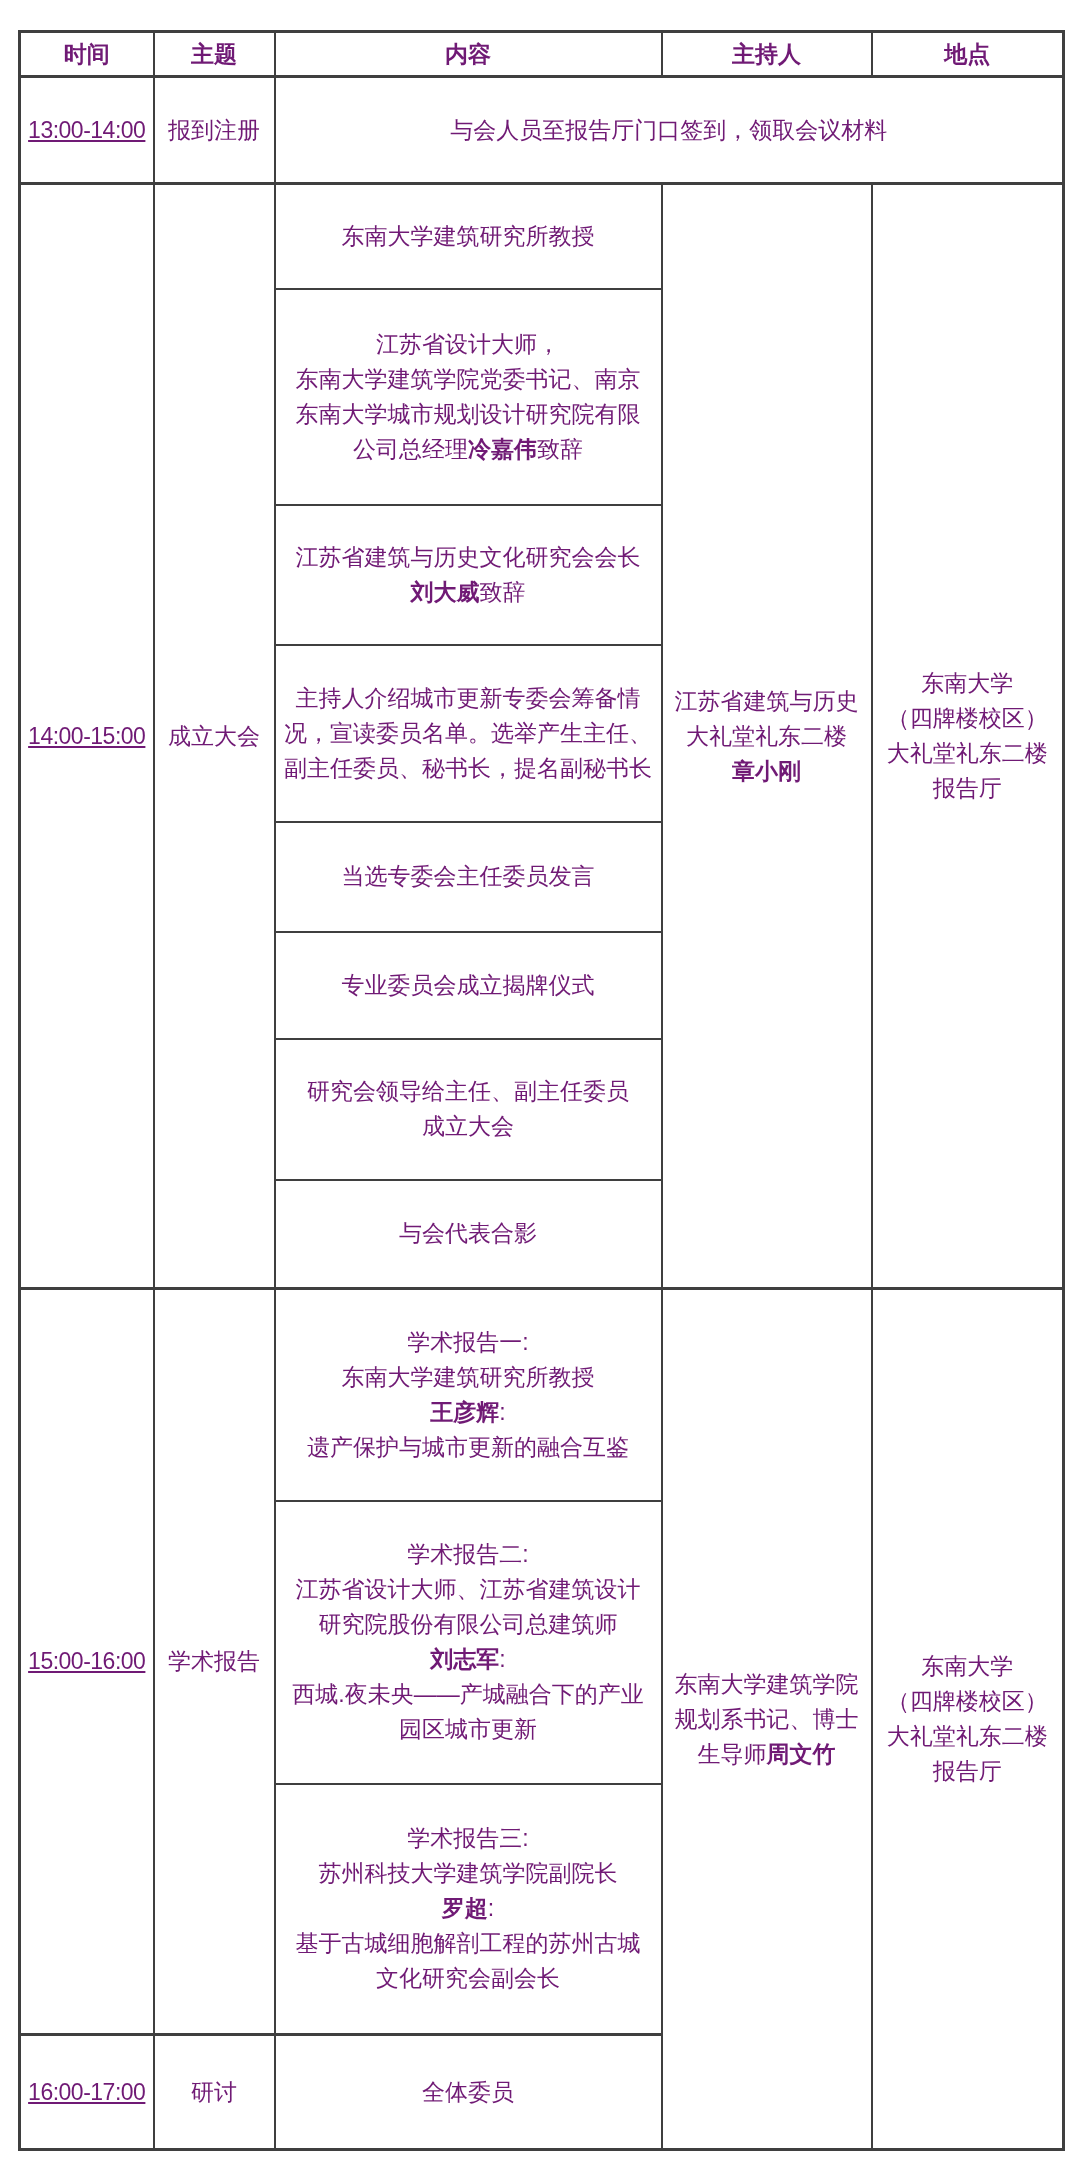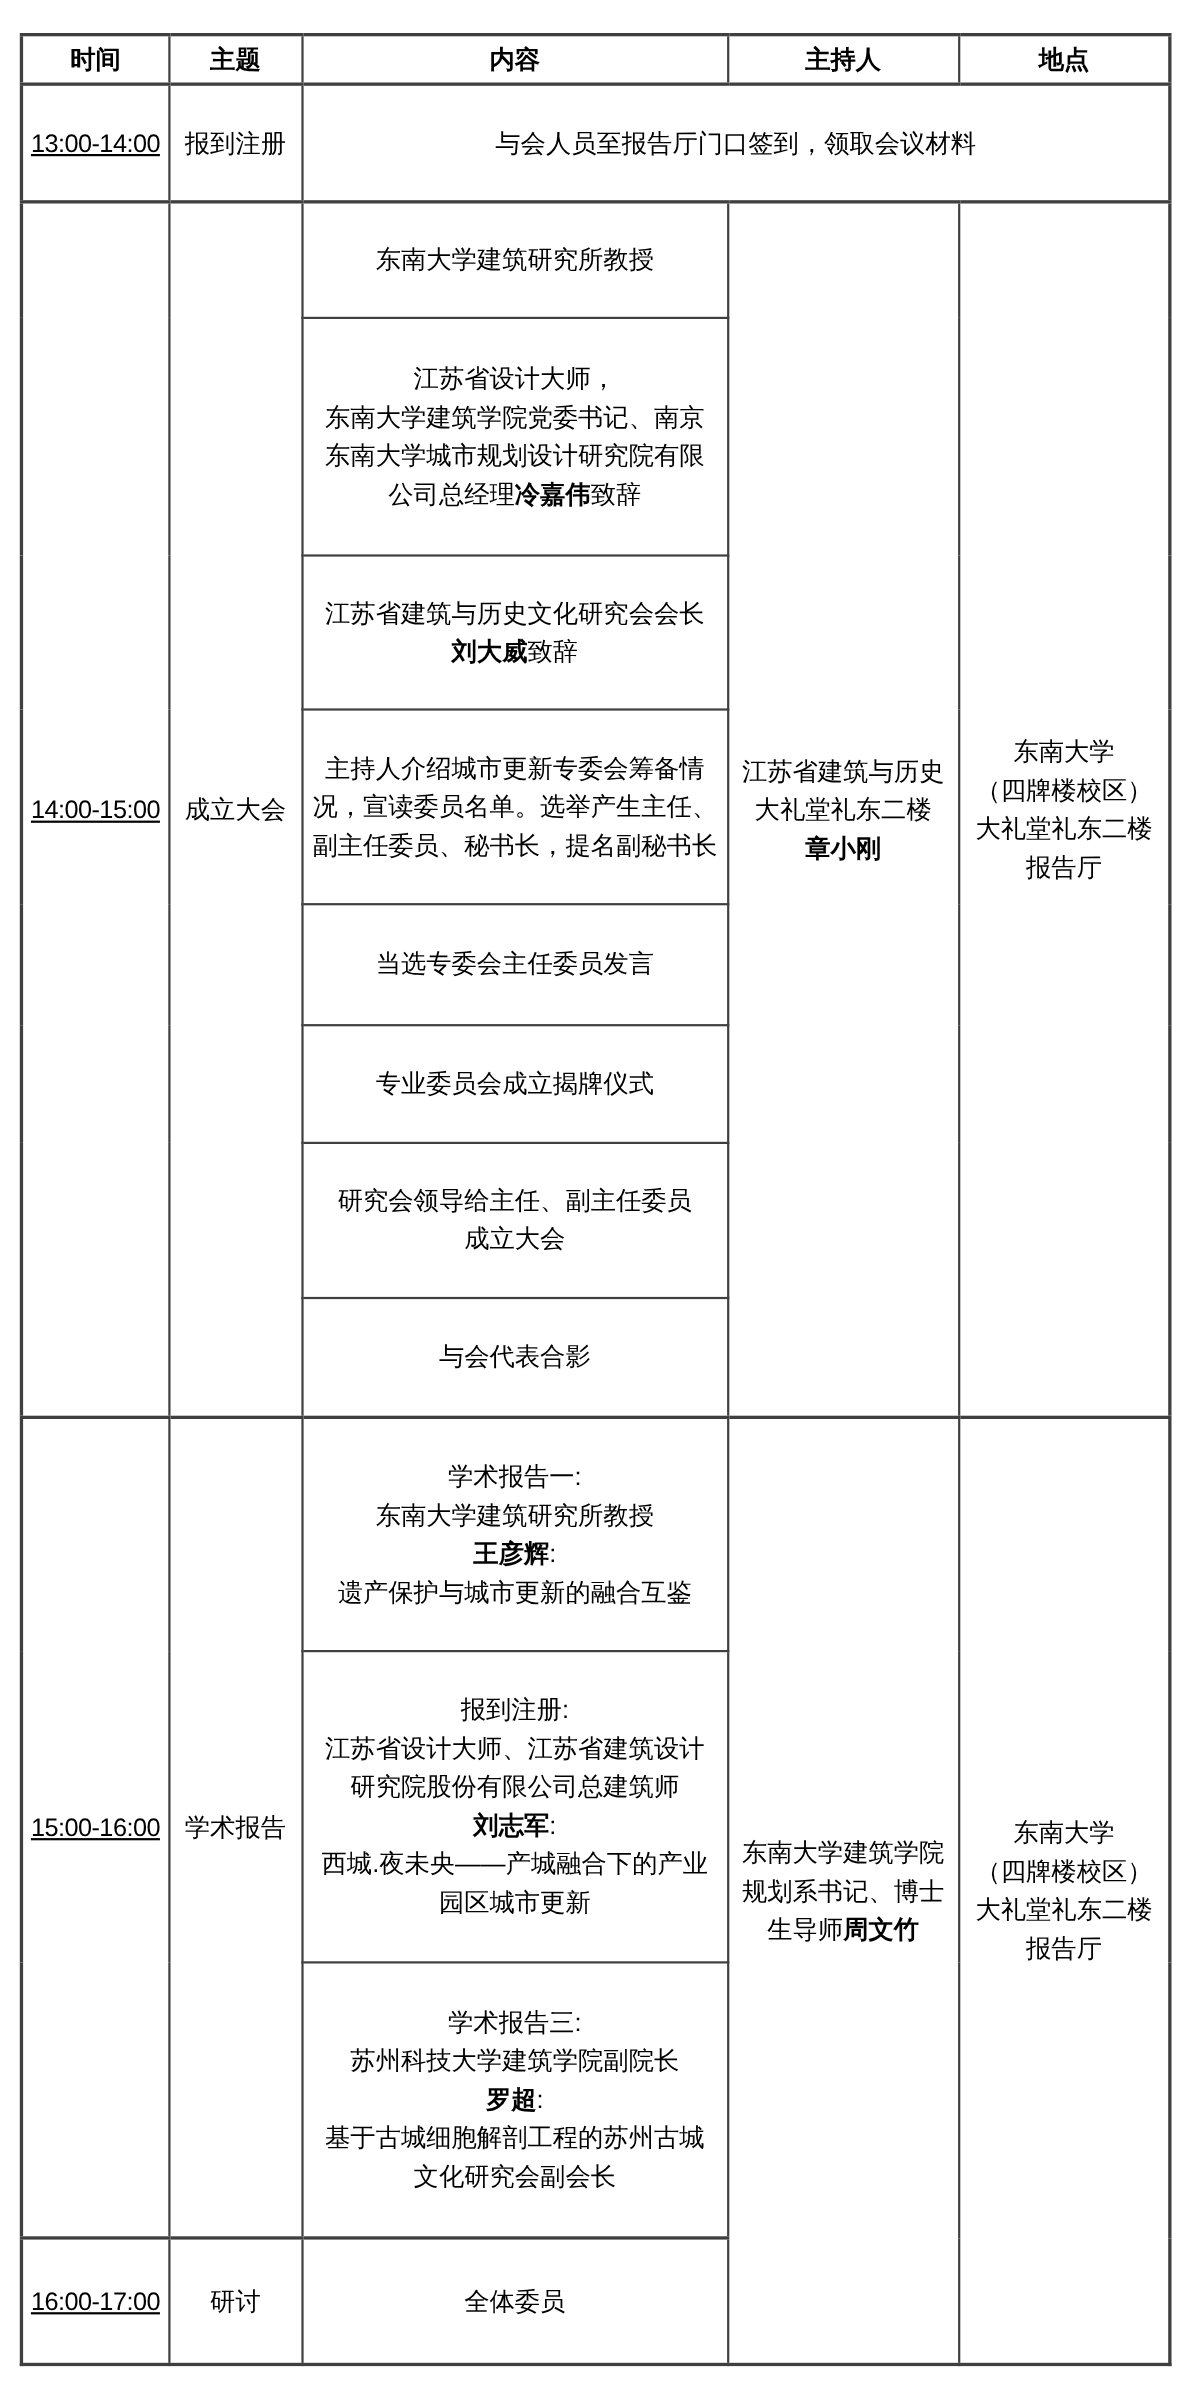--- a/index.html
+++ b/index.html
@@ -3,21 +3,21 @@
 <meta charset="utf-8">
 <style>
   * { box-sizing: border-box; }
   html, body { margin: 0; padding: 0; background: #ffffff; }
   .page {
     position: relative;
     width: 1080px;
     height: 2179px;
     background: #ffffff;
     font-family: "Liberation Sans", sans-serif;
-    color: #000000;
+    color: #701a75;
     overflow: hidden;
   }
   table.agenda {
     position: absolute;
     left: 18px;
     top: 30px;
     border-collapse: collapse;
     table-layout: fixed;
     border: 3px solid #3f3f3f;
   }
@@ -143,21 +143,21 @@
         </td>
         <td rowspan="4">
           <span class="line">东南大学</span>
           <span class="line">（四牌楼校区）</span>
           <span class="line">大礼堂礼东二楼</span>
           <span class="line">报告厅</span>
         </td>
       </tr>
       <tr style="height:283px">
         <td class="content">
-          <span class="line">报到注册:</span>
+          <span class="line">学术报告二:</span>
           <span class="line">江苏省设计大师、江苏省建筑设计</span>
           <span class="line">研究院股份有限公司总建筑师</span>
           <span class="line"><span></span><span class="b">刘志军</span><span>:</span></span>
           <span class="line">西城.夜未央——产城融合下的产业</span>
           <span class="line">园区城市更新</span>
         </td>
       </tr>
       <tr style="height:251px">
         <td class="content">
           <span class="line">学术报告三:</span>

